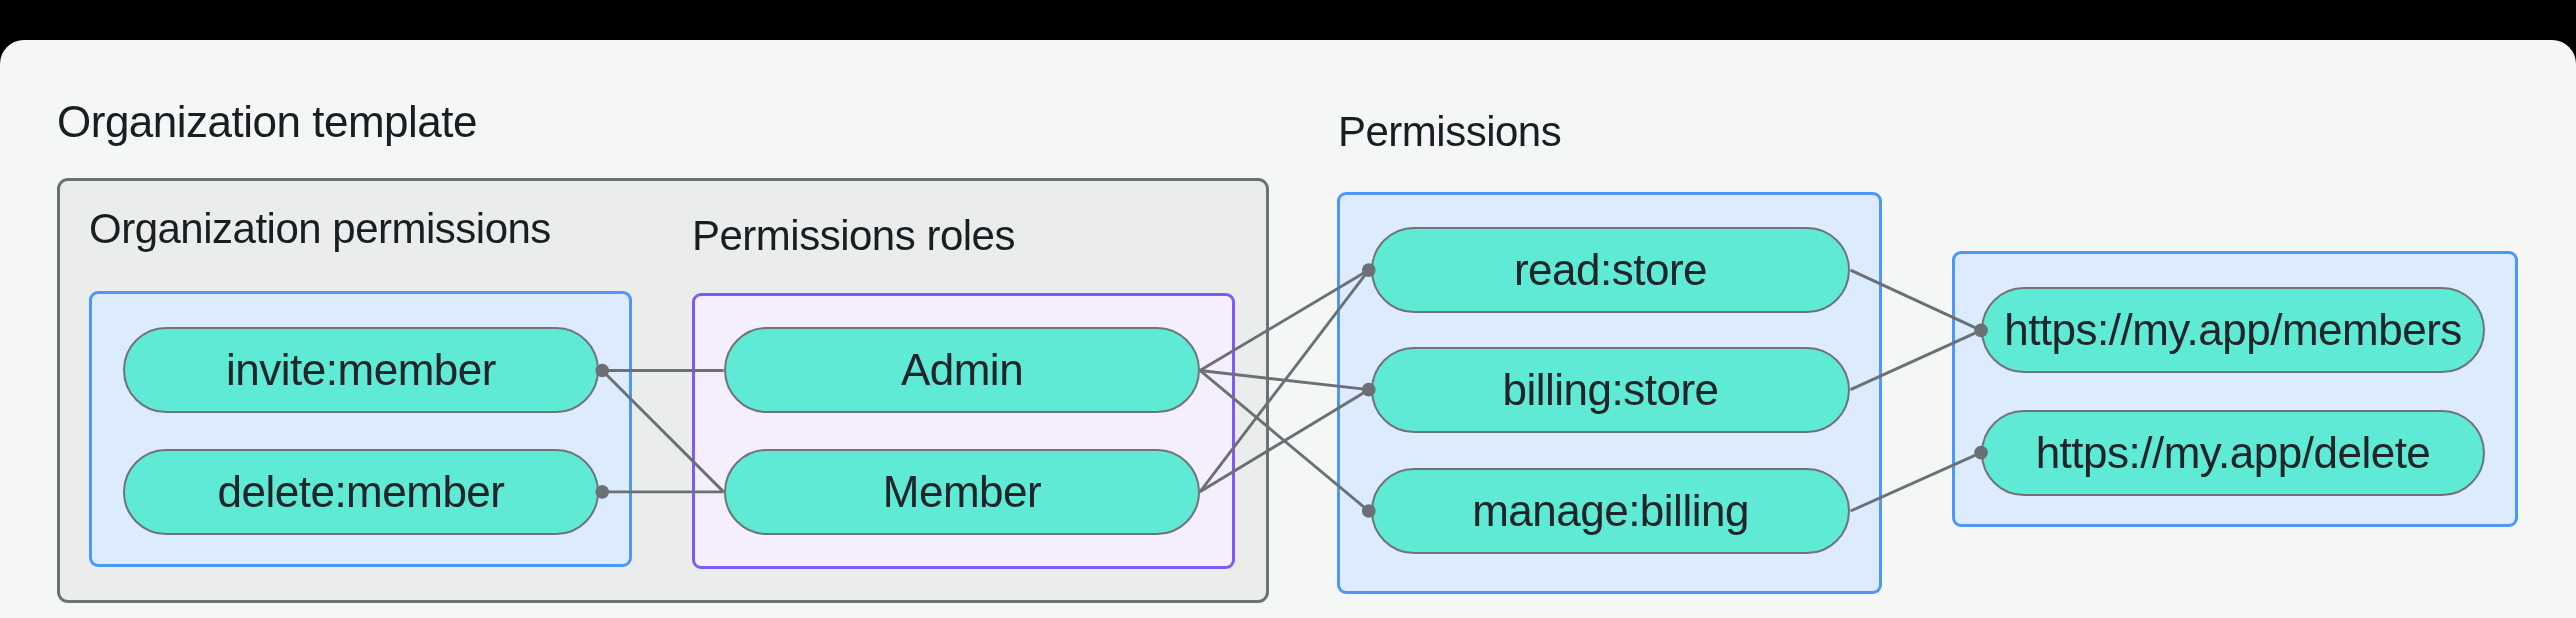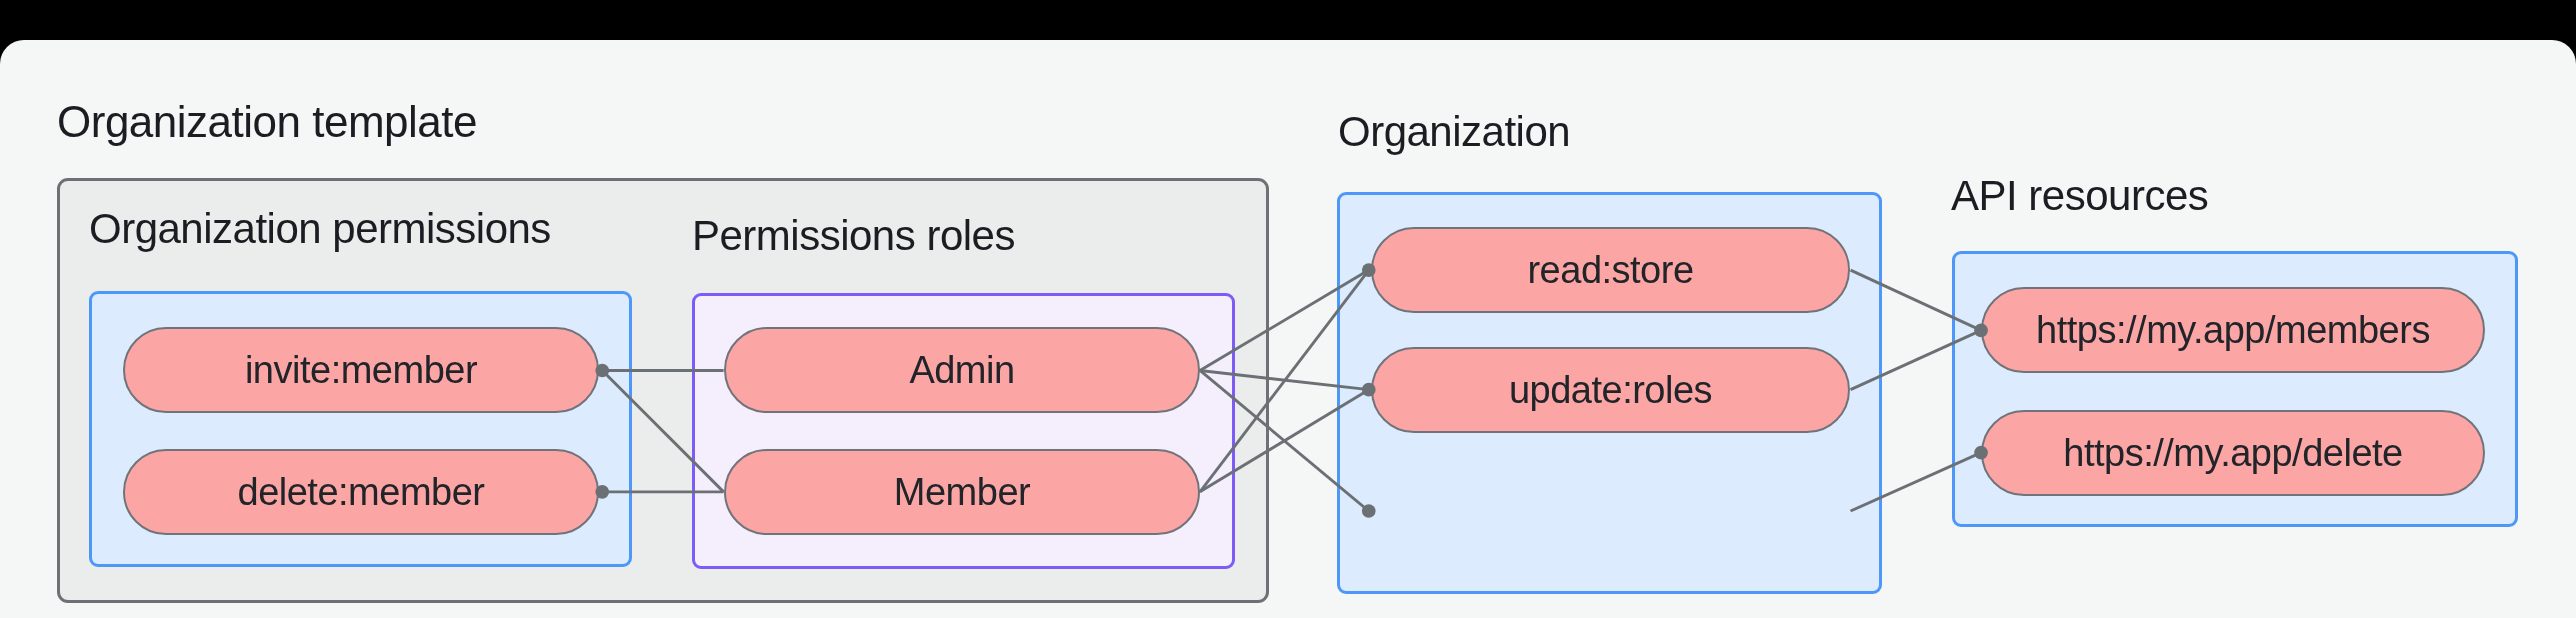--- a/index.html
+++ b/index.html
@@ -37,27 +37,27 @@
     position: absolute;
     box-sizing: border-box;
     border-radius: 9px;
   }
   .group.blue   { background: #dcebfd; border: 3.7px solid #4d97f8; }
   .group.purple { background: #f4eefd; border: 3.7px solid #7d5bf7; }
   .pill {
     position: absolute;
     box-sizing: border-box;
     height: 86px;
-    background: #fca5a5;
+    background: #5eead4;
     border: 2.7px solid #70747a;
     border-radius: 912px;
     display: flex;
     align-items: center;
     justify-content: center;
-    font-size: 38px;
+    font-size: 44px;
     letter-spacing: -0.5px;
     color: #212428;
   }
   .connectors {
     position: absolute;
     left: 0; top: 0;
     width: 2576px; height: 619px;
     pointer-events: none;
   }
   .connectors line { stroke: #6b7075; stroke-width: 3.2px; }
@@ -81,30 +81,30 @@
   <div class="pill" style="left:123px; top:287px; width:476px;">invite:member</div>
 
   <div class="label section" style="left:692px; top:175px;">Permissions roles</div>
 
   <div class="group purple" style="left:692px; top:253px; width:543px; height:276px;"></div>
 
   <div class="pill" style="left:724px; top:287px; width:476px;text-align:center;">Admin</div>
 
   <div class="pill" style="left:724px; top:409px; width:476px;">Member</div>
 
-  <div class="label section" style="left:1338px; top:71px;">Organization</div>
+  <div class="label section" style="left:1338px; top:71px;">Permissions</div>
 
   <div class="group blue" style="left:1337px; top:152px; width:545px; height:402px;"></div>
 
   <div class="pill" style="left:1371px; top:187px; width:479px;">read:store</div>
 
-  <div class="pill" style="left:1371px; top:307px; width:479px;">update:roles</div>
+  <div class="pill" style="left:1371px; top:307px; width:479px;">billing:store</div>
 
+  <div class="pill" style="left:1371px; top:428px; width:479px;">manage:billing</div>
 
-  <div class="label section" style="left:1951px; top:135px;">API resources</div>
 
   <div class="group blue" style="left:1952px; top:211px; width:566px; height:276px;"></div>
 
   <div class="pill" style="left:1981px; top:247px; width:504px;">https://my.app/members</div>
 
   <div class="pill" style="left:1981px; top:370px; width:504px;">https://my.app/delete</div>
 
   <svg class="connectors" viewBox="0 0 2823 678">
       <line x1="660" y1="362" x2="793" y2="362"></line>
       <line x1="660" y1="362" x2="793" y2="495"></line>

